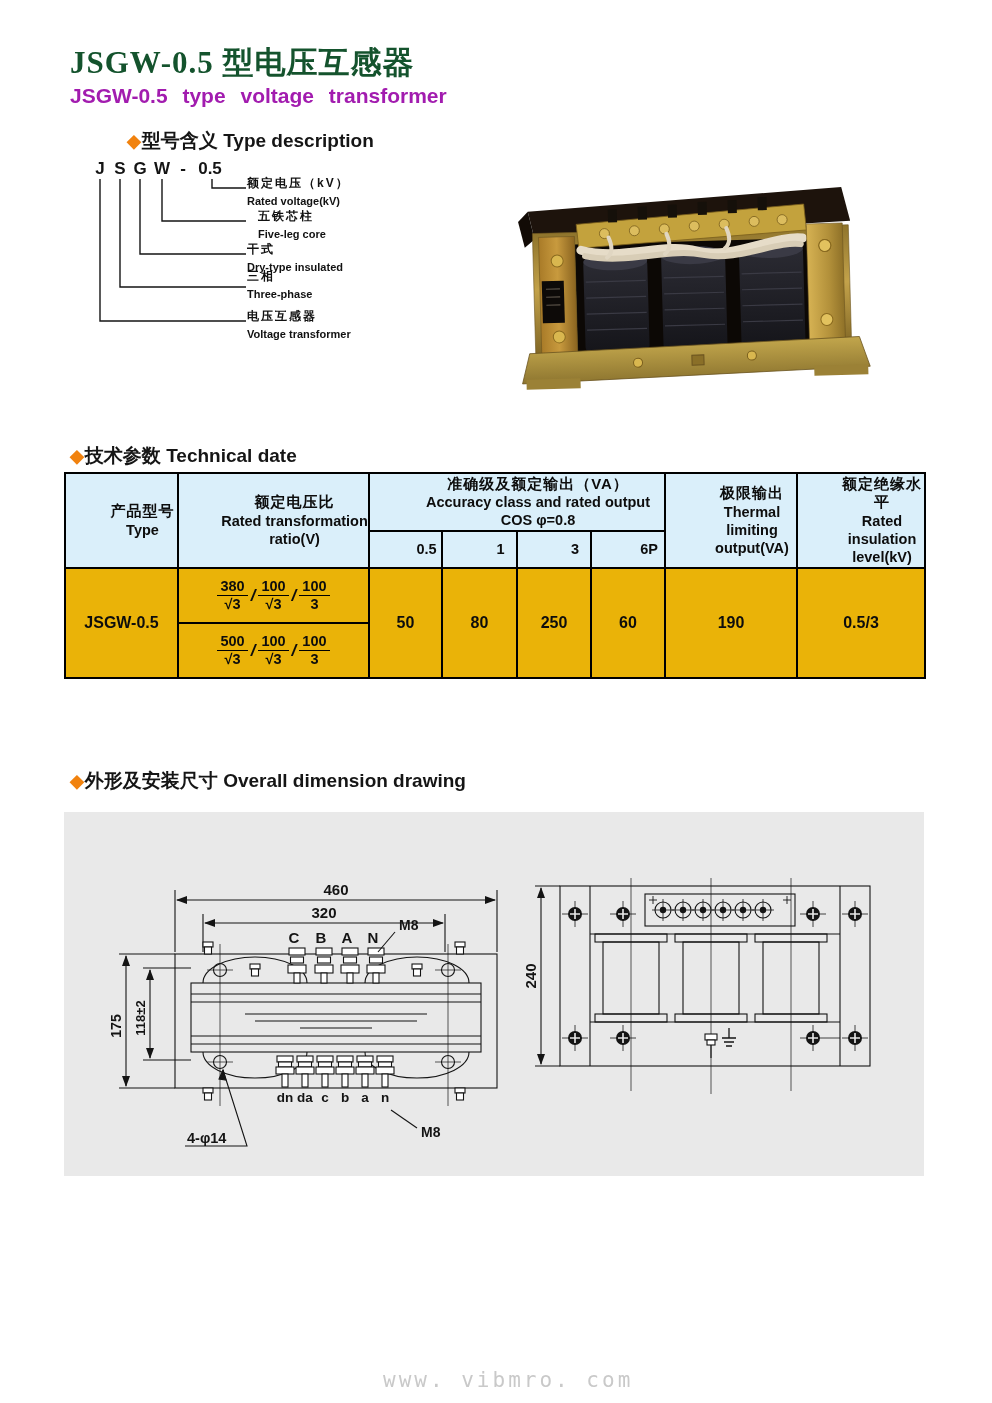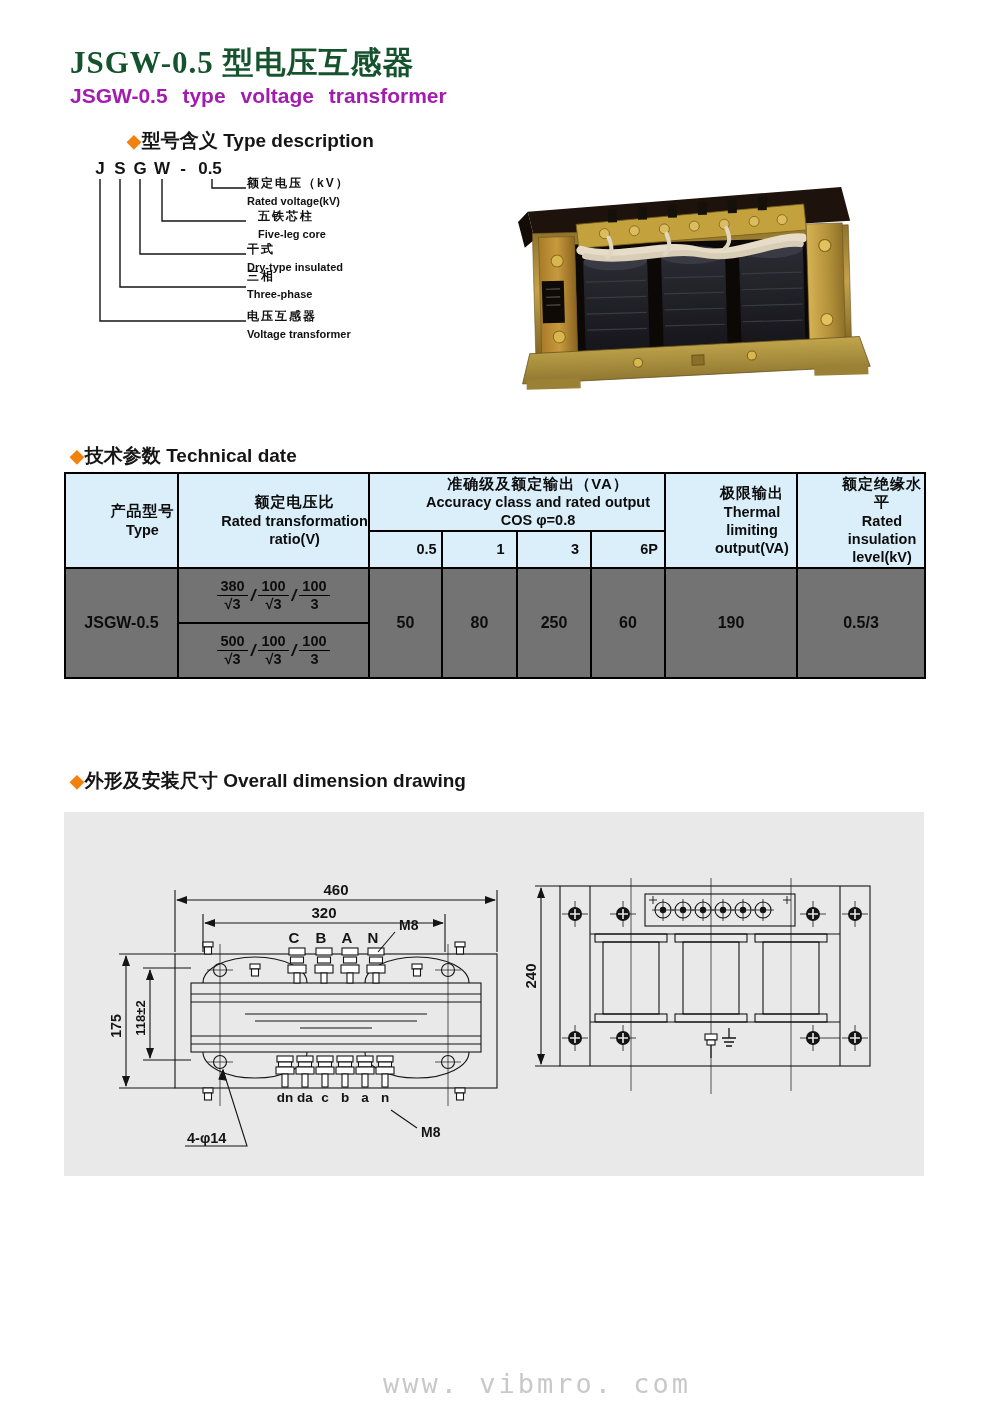--- a/index.html
+++ b/index.html
@@ -42,41 +42,41 @@
     position:absolute;left:64px;top:472px;
     border-collapse:collapse;table-layout:fixed;width:860px;
     font-weight:700;color:#0d0d0d;
   }
   .spec-table th,.spec-table td{
     border:2px solid #000;text-align:center;vertical-align:middle;
     padding:0;
   }
   .spec-table th{background:#daeffa;font-size:14.5px;line-height:1.25;font-weight:700;padding-left:42px;}
   .spec-table th .zh{font-size:15px;letter-spacing:1px;}
-  .spec-table td{font-size:16px;background:#737373;}
+  .spec-table td{font-size:16px;background:#eab308;}
   .ratio-cell{padding:0 !important;}
   .ratio-half{height:53px;display:flex;align-items:center;justify-content:center;}
   .ratio-half.first{border-bottom:2px solid #000;}
   .frac{display:inline-block;text-align:center;font-size:14.5px;line-height:1.05;vertical-align:middle;margin:0 1px;}
   .frac .num{display:block;border-bottom:1.6px solid #000;padding:0 3px 1px 3px;}
   .frac .den{display:block;padding-top:1px;}
   .fsep{font-size:17px;margin:0 2px;font-style:italic;}
 
   
   .drawing-box{
     left:64px;top:812px;width:860px;height:364px;
     background:#e9e9e9;
   }
   svg text{font-family:"Liberation Sans",sans-serif;font-weight:700;fill:#141414;}
 
   
   .watermark{
     left:383px;top:1368px;
     font-family:"DejaVu Sans Mono",monospace;
-    font-size:27px;color:#c9c9c9;letter-spacing:3px;white-space:nowrap;
+    font-size:21px;color:#c9c9c9;letter-spacing:3px;white-space:nowrap;
   }
 </style>
 </head>
 <body>
 
 <div class="abs title-zh">JSGW-0.5 型电压互感器</div>
 <div class="abs title-en">JSGW-0.5 type voltage transformer</div>
 
 <div class="abs sec-heading" style="left:84px;top:128px;margin-left:43px;">
   <span class="diamond">◆</span><span>型号含义</span>

